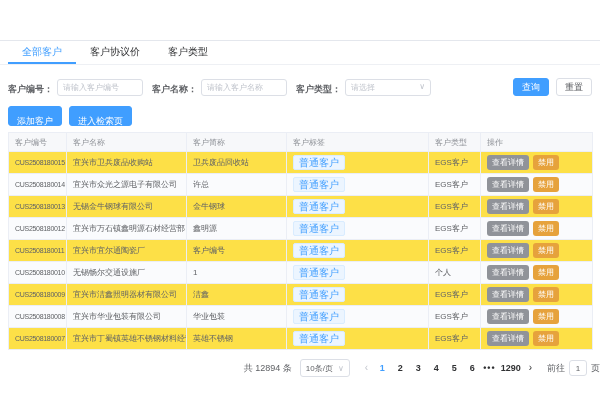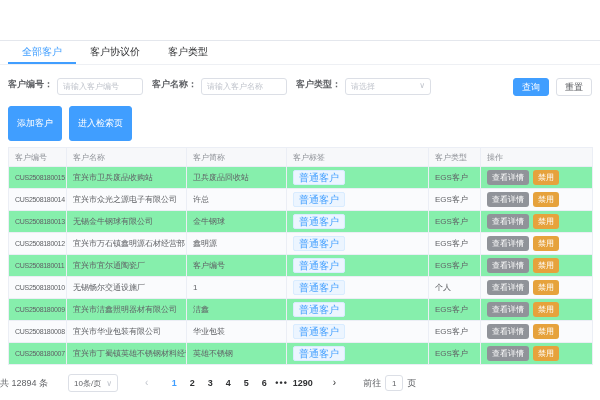--- a/index.html
+++ b/index.html
@@ -7,60 +7,60 @@
         font-family:"Liberation Sans",sans-serif;-webkit-font-smoothing:antialiased;}
   .content{position:absolute;top:40px;left:0;width:600px;border-top:1px solid #e4e7ed;}
 
   
   .tabs{display:flex;padding-left:8px;height:23px;border-bottom:1px solid #eef0f4;}
   .tab{padding:0 14px;line-height:22px;font-size:10px;color:#303133;cursor:pointer;
        border-bottom:2px solid transparent;box-sizing:border-box;height:23px;}
   .tab.active{color:#409eff;border-bottom-color:#409eff;}
 
   
-  .filter{display:flex;align-items:flex-start;margin:13px 8px 0 8px;font-size:9px;color:#606266;}
+  .filter{display:flex;align-items:flex-end;margin:13px 8px 0 8px;font-size:9px;color:#606266;}
   .f-label{margin-right:4px;white-space:nowrap;font-weight:bold;color:#606266;}
   .f-input{box-sizing:border-box;width:86px;height:17px;border:1px solid #dcdfe6;border-radius:3px;
            font-size:8px;padding:0 5px;color:#606266;margin-right:9px;outline:none;
            font-family:"Liberation Sans",sans-serif;}
   .f-input::placeholder{color:#c0c4cc;}
   .f-select{box-sizing:border-box;position:relative;width:86px;height:17px;border:1px solid #dcdfe6;
             border-radius:3px;margin-right:9px;display:flex;align-items:center;padding:0 5px;
             font-size:8px;color:#c0c4cc;cursor:pointer;}
   .f-select .arrow{position:absolute;right:5px;top:2px;color:#c0c4cc;font-size:8px;}
   .f-actions{margin-left:auto;display:flex;}
   .btn{box-sizing:border-box;height:18px;font-size:9px;border-radius:3px;padding:0 8px;cursor:pointer;
        font-family:"Liberation Sans",sans-serif;}
   .btn-primary{background:#409eff;border:1px solid #409eff;color:#fff;}
   .btn-plain{background:#fff;border:1px solid #dcdfe6;color:#606266;margin-left:7px;}
 
   
   .toolbar{margin:10px 8px 0 8px;display:flex;gap:7px;}
-  .btn-sm{height:35px;font-size:9px;padding:8px 8px;}
+  .btn-sm{height:20px;font-size:9px;padding:8px 8px;}
 
   
   .table-wrap{margin:6px 8px 0 8px;}
   table{width:584px;border-collapse:collapse;table-layout:fixed;font-size:8px;color:#606266;
         border:1px solid #ebeef5;}
   th,td{border-right:1px solid #ebeef5;border-bottom:1px solid #ebeef5;padding:0 6px;
         text-align:left;overflow:hidden;white-space:nowrap;}
   th{background:#f7f8fa;color:#909399;font-weight:normal;height:18px;}
-  td{height:21px;background:#86efac;}
+  td{height:21px;background:#fde047;}
   tr.even td{background:#fafbfd;}
   td.c-code{font-size:7px;letter-spacing:-0.3px;color:#606266;}
   .tag{display:inline-block;height:13px;line-height:13px;padding:0 5px;background:#ecf5ff;
        border:1px solid #d9ecff;border-radius:2px;color:#409eff;font-size:10px;}
   .op-btn{border:none;border-radius:3px;height:15px;font-size:8px;padding:0 5px;color:#fff;
           cursor:pointer;font-family:"Liberation Sans",sans-serif;}
   .op-detail{background:#909399;margin-right:4px;}
   .op-disable{background:#e6a23c;}
 
   
-  .pagination{margin-top:9px;display:flex;justify-content:flex-start;align-items:center;
-              font-size:9px;color:#606266;gap:12px;}
+  .pagination{margin-top:9px;display:flex;justify-content:flex-end;align-items:center;
+              font-size:9px;color:#606266;}
   .pg-total{margin-right:8px;}
   .pg-size{box-sizing:border-box;height:16px;border:1px solid #dcdfe6;border-radius:3px;
            display:flex;align-items:center;padding:8px 5px;font-size:8px;color:#606266;gap:5px;
            margin-right:10px;cursor:pointer;}
   .pg-size .arrow{color:#c0c4cc;font-size:8px;}
   .pg-arrow{margin:0 5px;font-size:10px;cursor:pointer;line-height:1;}
   .pg-prev{color:#c0c4cc;}
   .pg-next{color:#303133;}
   .pg-num{min-width:12px;text-align:center;padding:0 3px;color:#303133;font-weight:bold;
           font-size:9px;cursor:pointer;}

